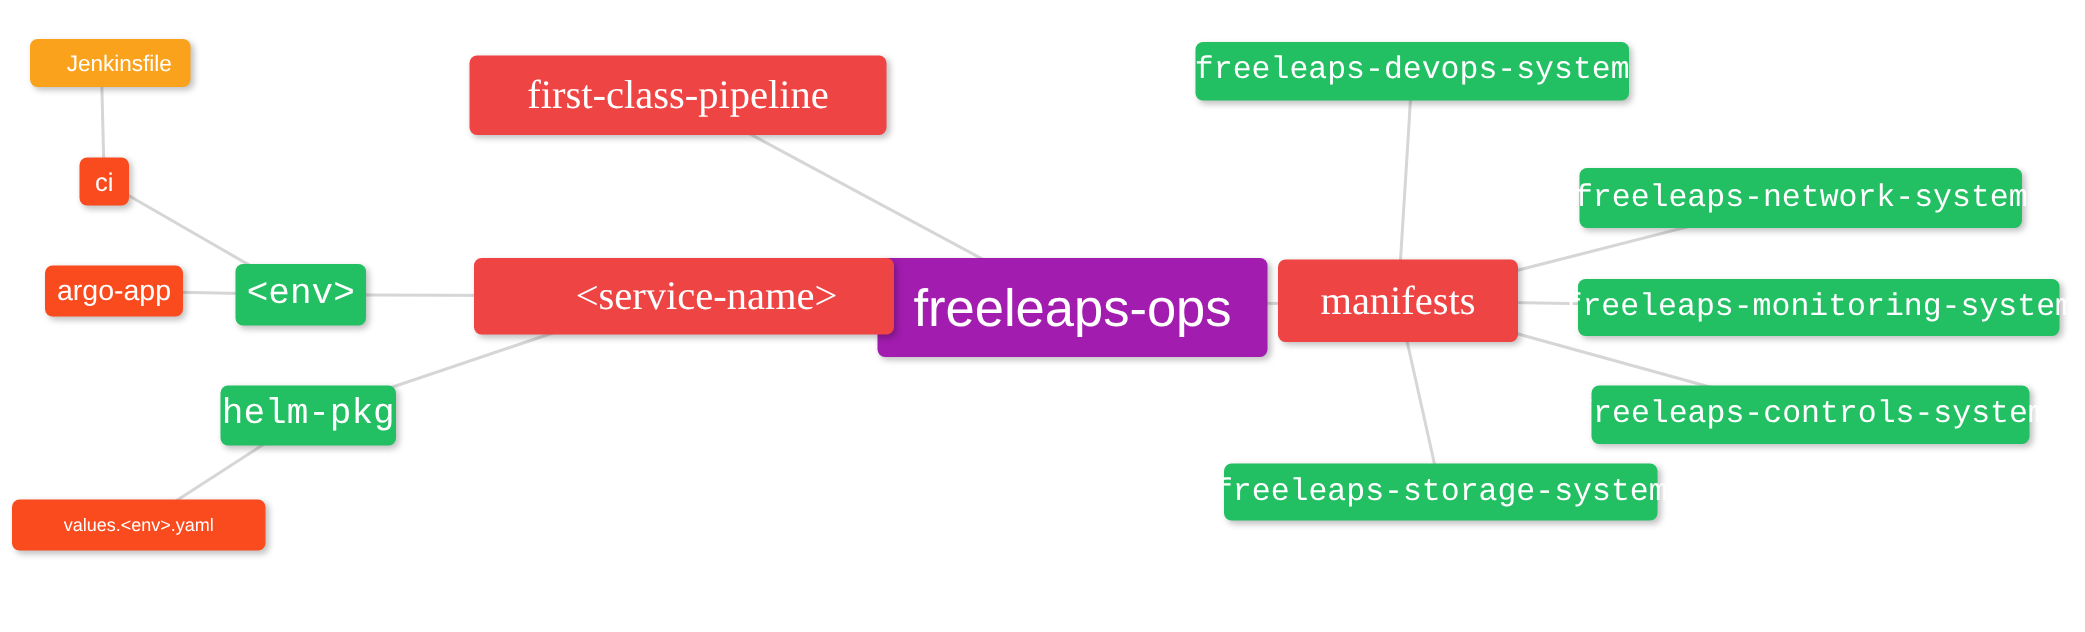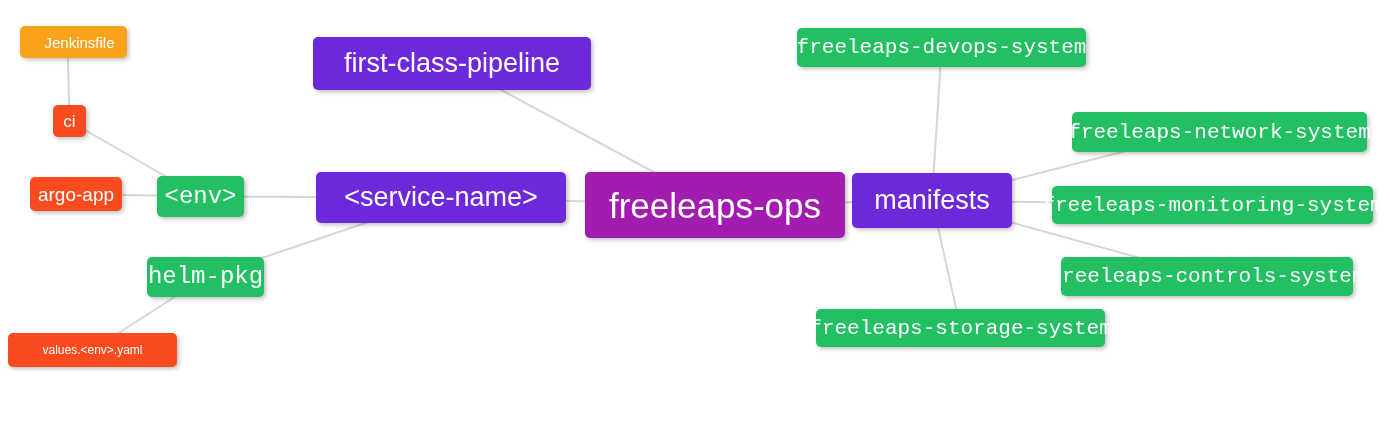--- a/index.html
+++ b/index.html
@@ -24,21 +24,21 @@
     justify-content: center;
     color: #ffffff;
     border-radius: 5px;
     box-shadow: 2px 2px 4px rgba(0,0,0,0.25);
     white-space: nowrap;
     cursor: pointer;
     line-height: 1;
     user-select: none;
   }
   .c-root        { background: #a21caf; }
-  .c-branch      { background: #6d28d9; }
+  .c-branch      { background: #ef4444; font-family: Liberation Serif, serif; }
   .c-leaf_green  { background: #23bf63; font-family: Liberation Mono, monospace; }
   .c-leaf_red    { background: #fa4b1e; }
   .c-leaf_orange { background: #fba21d; }
 </style>
 </head>
 <body>
 
 <div class="canvas">
   <svg id="edge-layer" xmlns="http://www.w3.org/2000/svg" viewBox="0 0 1390 421">
       <line x1="67.5" y1="42" x2="69.5" y2="121" stroke="#d6d6d6" stroke-width="2"></line>
@@ -52,27 +52,27 @@
       <line x1="715" y1="205" x2="932" y2="200.5" stroke="#d6d6d6" stroke-width="2"></line>
       <line x1="932" y1="200.5" x2="941.5" y2="47.5" stroke="#d6d6d6" stroke-width="2"></line>
       <line x1="932" y1="200.5" x2="1200.5" y2="132" stroke="#d6d6d6" stroke-width="2"></line>
       <line x1="932" y1="200.5" x2="1212.5" y2="205" stroke="#d6d6d6" stroke-width="2"></line>
       <line x1="932" y1="200.5" x2="1207" y2="276.5" stroke="#d6d6d6" stroke-width="2"></line>
       <line x1="932" y1="200.5" x2="960.5" y2="328" stroke="#d6d6d6" stroke-width="2"></line>
     </svg>
   <div id="node-layer">
       <div class="node c-root" style="left: 585px; top: 172px; width: 260px; height: 66px; font-size: 35px;">freeleaps-ops</div>
       <div class="node c-branch" style="left: 313px; top: 37px; width: 278px; height: 53px; font-size: 27px;">first-class-pipeline</div>
-      <div class="node c-branch" style="left: 316px; top: 172px; width: 250px; height: 51px; font-size: 27px;">&lt;service-name&gt;</div>
+      <div class="node c-branch" style="left: 316px; top: 172px; width: 250px; height: 51px; font-size: 27px; padding-left: 30px;">&lt;service-name&gt;</div>
       <div class="node c-branch" style="left: 852px; top: 173px; width: 160px; height: 55px; font-size: 27px;">manifests</div>
       <div class="node c-leaf_green" style="left: 157px; top: 176px; width: 87px; height: 41px; font-size: 24px;">&lt;env&gt;</div>
       <div class="node c-leaf_green" style="left: 147px; top: 257px; width: 117px; height: 40px; font-size: 24px;">helm-pkg</div>
       <div class="node c-leaf_red" style="left: 53px; top: 105px; width: 33px; height: 32px; font-size: 17px;">ci</div>
       <div class="node c-leaf_red" style="left: 30px; top: 177px; width: 92px; height: 34px; font-size: 19px;">argo-app</div>
       <div class="node c-leaf_red" style="left: 8px; top: 333px; width: 169px; height: 34px; font-size: 12px;">values.&lt;env&gt;.yaml</div>
       <div class="node c-leaf_orange" style="left: 20px; top: 26px; width: 95px; height: 32px; font-size: 15px; padding-left: 12px;">Jenkinsfile</div>
       <div class="node c-leaf_green" style="left: 797px; top: 28px; width: 289px; height: 39px; font-size: 21px;">freeleaps-devops-system</div>
-      <div class="node c-leaf_green" style="left: 1053px; top: 112px; width: 295px; height: 40px; font-size: 21px; margin-left: 19px;">freeleaps-network-system</div>
+      <div class="node c-leaf_green" style="left: 1053px; top: 112px; width: 295px; height: 40px; font-size: 21px;">freeleaps-network-system</div>
       <div class="node c-leaf_green" style="left: 1052px; top: 186px; width: 321px; height: 38px; font-size: 21px;">freeleaps-monitoring-system</div>
       <div class="node c-leaf_green" style="left: 1061px; top: 257px; width: 292px; height: 39px; font-size: 21px;">freeleaps-controls-system</div>
       <div class="node c-leaf_green" style="left: 816px; top: 309px; width: 289px; height: 38px; font-size: 21px;">freeleaps-storage-system</div>
     </div>
 </div>
 
 </body></html>

